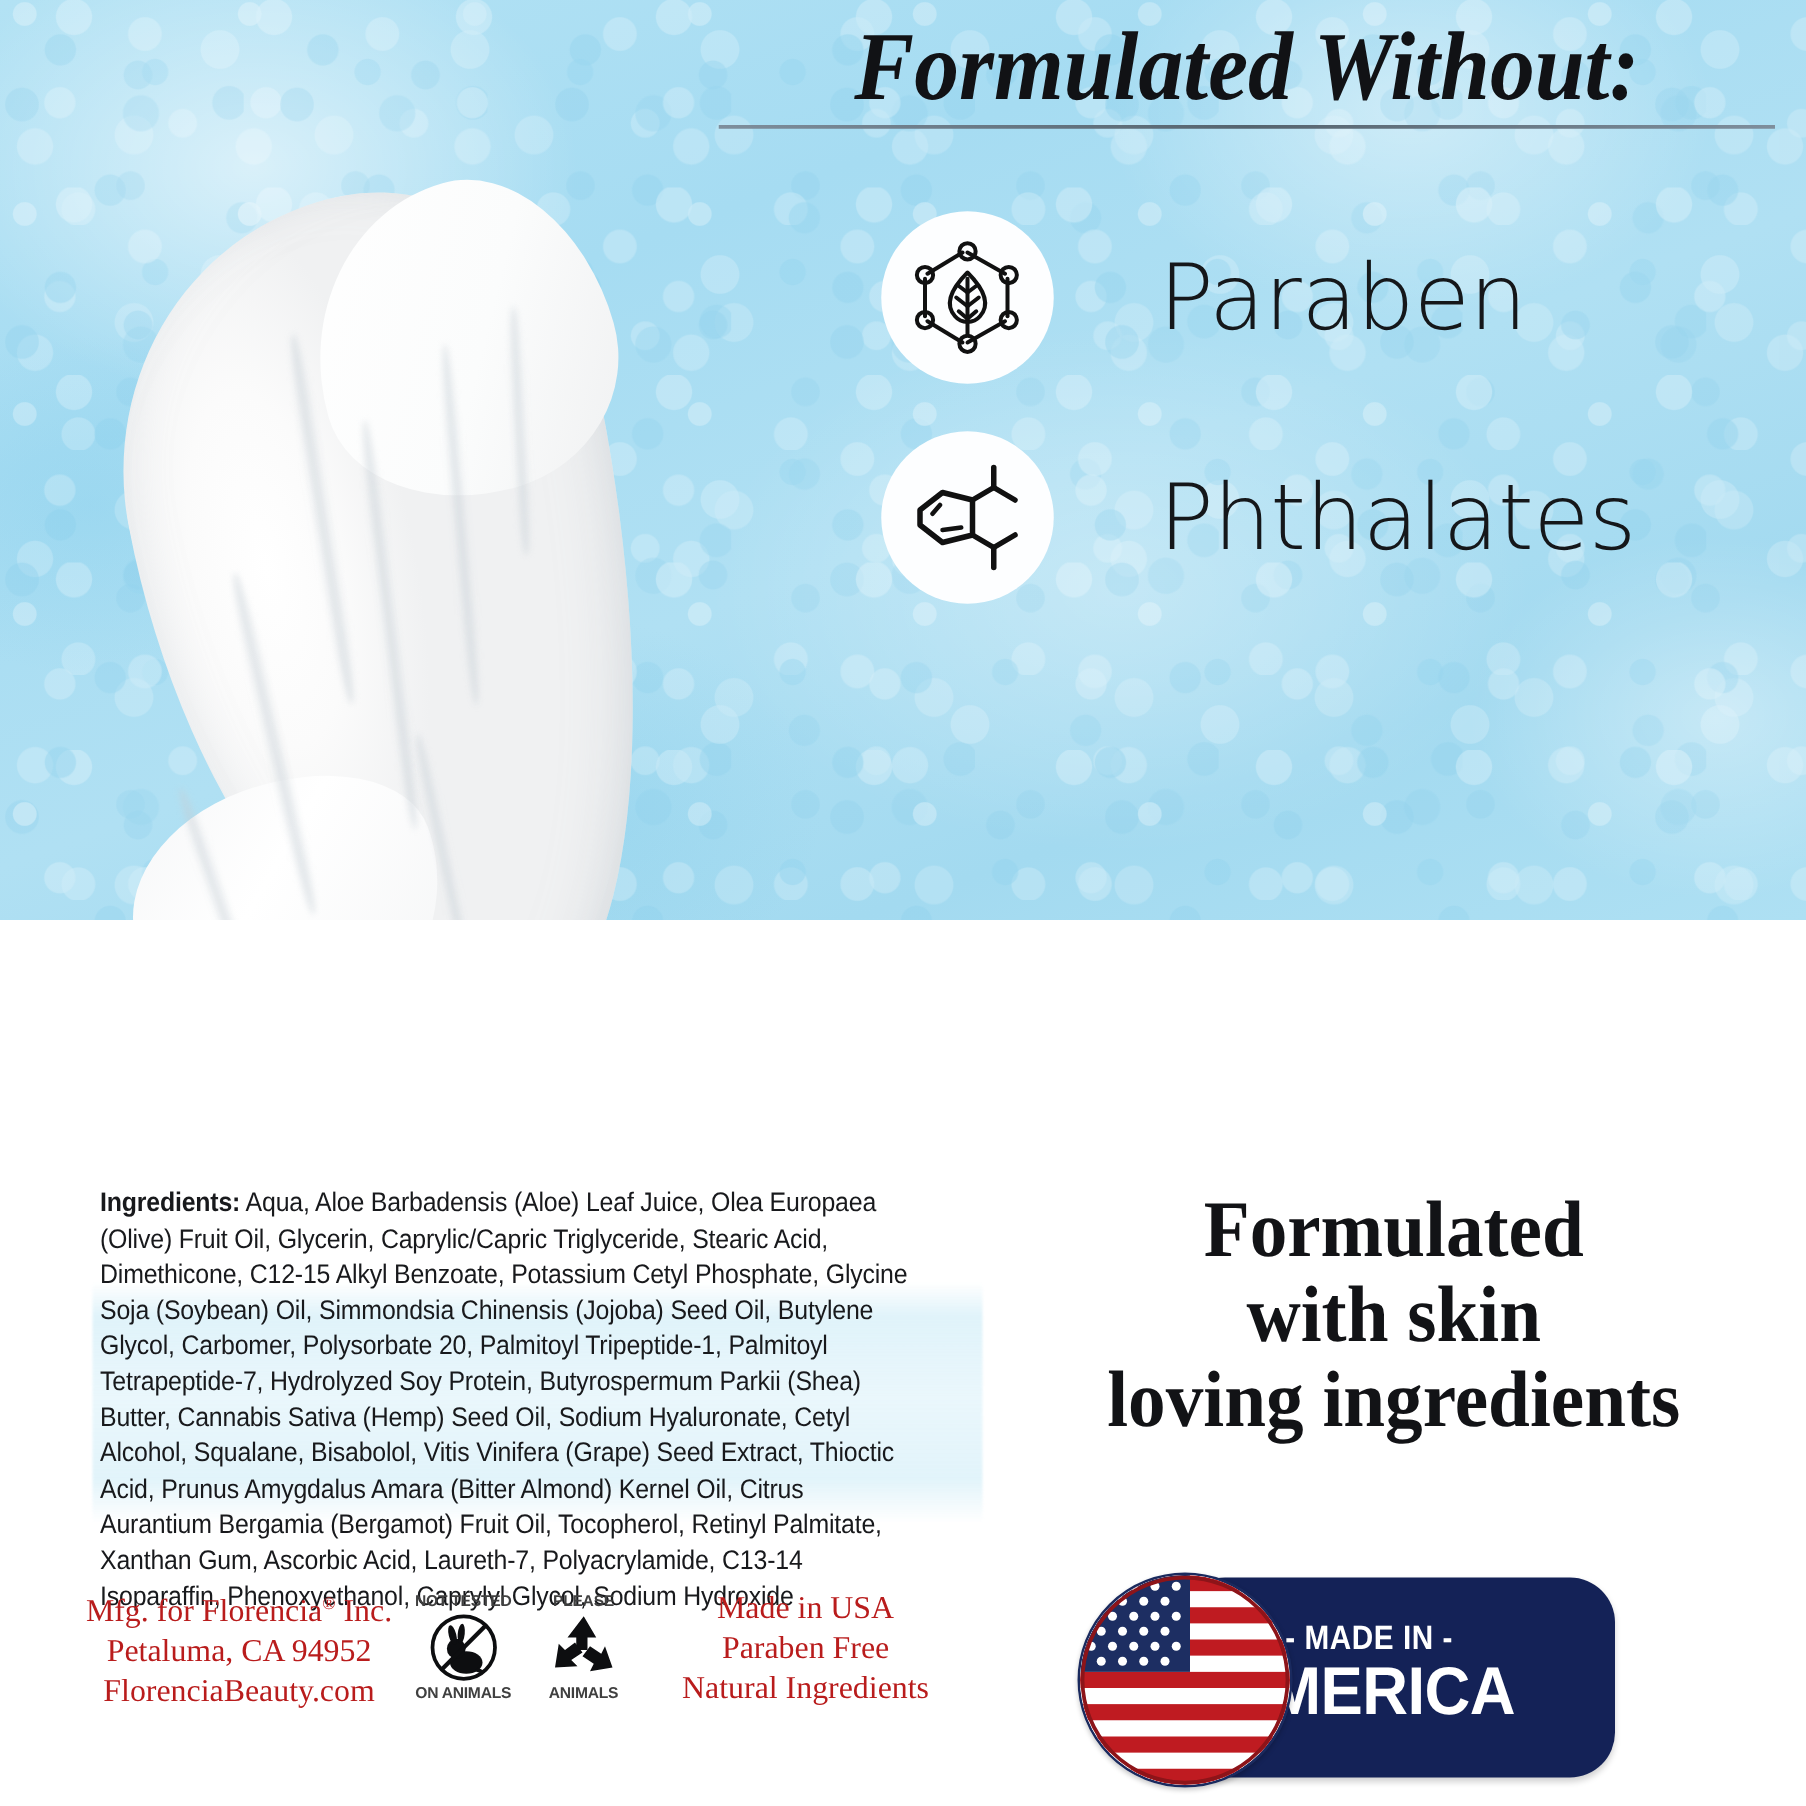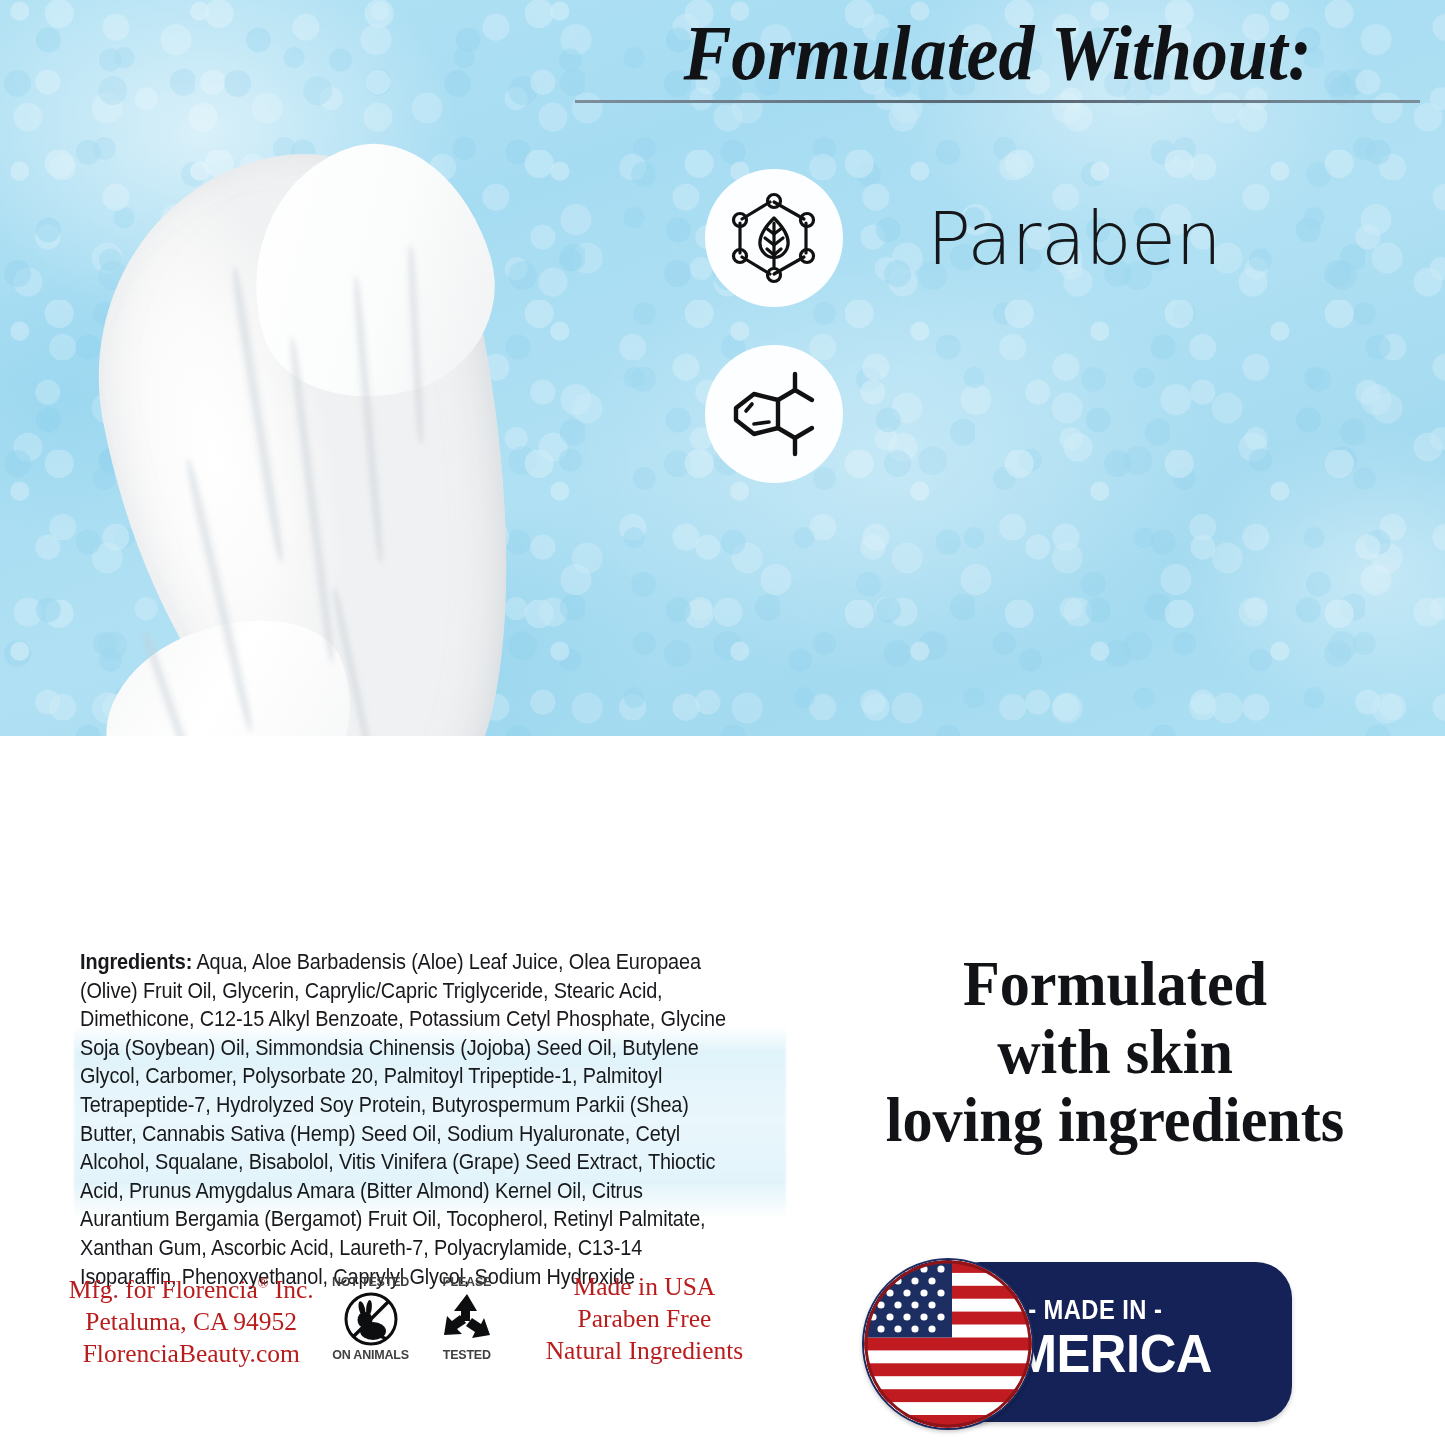--- a/index.html
+++ b/index.html
@@ -405,20 +405,21 @@
 
             <line x1="52" y1="34" x2="69" y2="24"></line>
             <line x1="69" y1="24" x2="69" y2="8"></line>
             <line x1="69" y1="24" x2="86" y2="34"></line>
 
             <line x1="52" y1="62" x2="69" y2="72"></line>
             <line x1="69" y1="72" x2="69" y2="88"></line>
             <line x1="69" y1="72" x2="86" y2="62"></line>
           </svg>
         </div>
+        <div class="benefit-label">Phthalates</div>
       </div>
 
 
 
     </div>
   </div>
 
   <div id="bottom">
 
     <div id="ingredients-wrap">
@@ -453,21 +454,21 @@
 
       <div class="badge-icon">
         <div class="badge-cap">PLEASE</div>
         <svg width="60" height="56" viewBox="0 0 60 56">
           <g fill="#0d0e10">
             <path d="M30 3 L40 20 L33 20 L33 30 L24 30 L24 20 L17 20 Z"></path>
             <path d="M7 44 L10 25 L15 30 L23 24 L29 32 L20 38 L25 43 Z"></path>
             <path d="M53 44 L35 47 L38 41 L29 35 L35 27 L44 33 L47 27 Z"></path>
           </g>
         </svg>
-        <div class="badge-cap">TESTED</div>
+        <div class="badge-cap">ANIMALS</div>
       </div>
 
       <div class="mfg-block" id="mfg-claims">
         <div>Made in USA</div>
         <div>Paraben Free</div>
         <div>Natural Ingredients</div>
       </div>
 
     </div>
 

